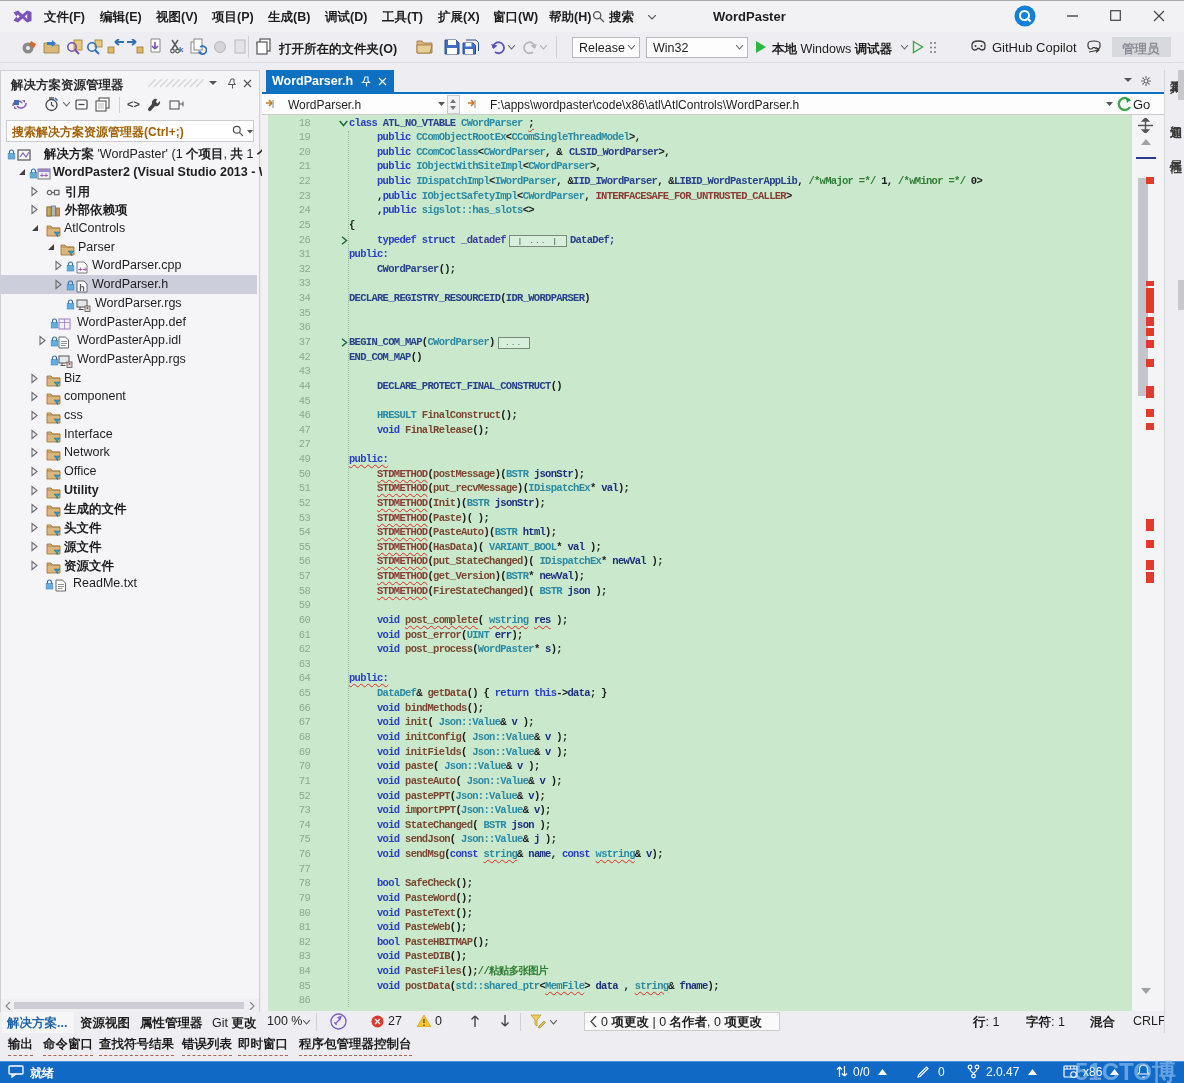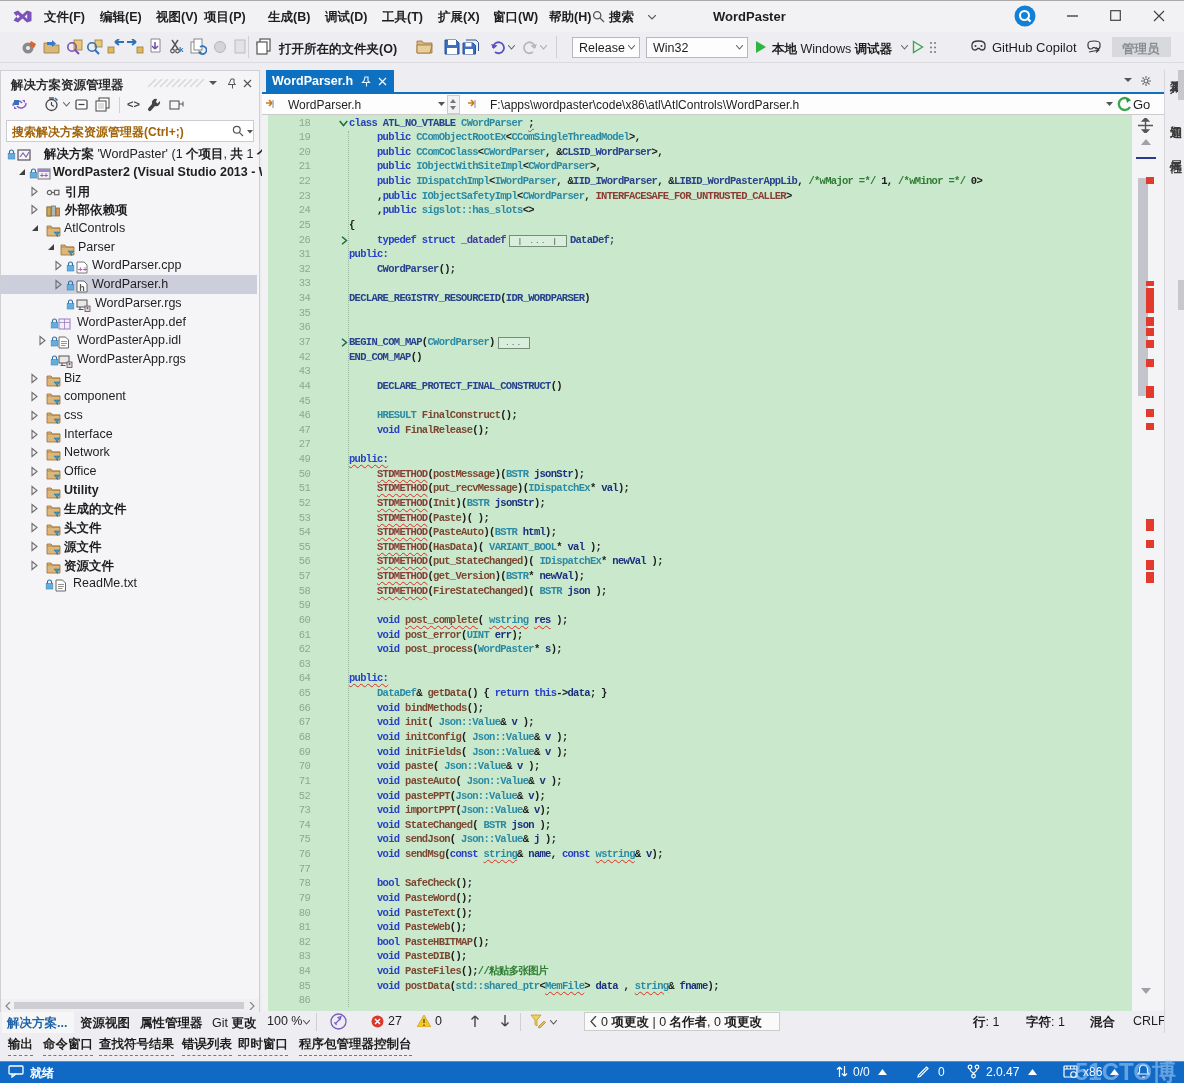--- a/index.html
+++ b/index.html
@@ -15,21 +15,21 @@
 </style></head><body>
 
 
 <div class="abs" style="left:0;top:0;width:1184px;height:32px;background:#f2f2f4;border-top:1px solid #aaa"></div>
 <svg class="ic" style="left:13px;top:10px" width="19" height="13" viewBox="0 0 19 13">
     <path d="M5 0.5 L9.5 4.5 L14 0.5 L18.5 2 V11 L14 12.5 L9.5 8.5 L5 12.5 L0.5 10.5 L3.5 6.5 L0.5 2.5 Z M4.8 4.6 L3.2 6.5 L4.8 8.4 L6.8 6.5 Z M14.2 4 L11.6 6.5 L14.2 9 Z" fill="#7b52ba"></path>
   </svg>
 <span class="menu" style="left:44px">文件(F)</span>
 <span class="menu" style="left:100px">编辑(E)</span>
 <span class="menu" style="left:156px">视图(V)</span>
-<span class="menu" style="left:204px">项目(P)</span>
+<span class="menu" style="left:212px">项目(P)</span>
 <span class="menu" style="left:268px">生成(B)</span>
 <span class="menu" style="left:325px">调试(D)</span>
 <span class="menu" style="left:382px">工具(T)</span>
 <span class="menu" style="left:438px">扩展(X)</span>
 <span class="menu" style="left:493px">窗口(W)</span>
 <span class="menu" style="left:549px">帮助(H)</span>
 <svg class="ic" style="left:592px;top:10px" width="13" height="13" viewBox="0 0 13 13">
     <circle cx="5.2" cy="5.2" r="3.6" fill="none" stroke="#555" stroke-width="1.3"></circle>
     <path d="M8 8 L12 12" stroke="#555" stroke-width="1.3"></path>
   </svg>
@@ -551,21 +551,21 @@
 <div class="abs" style="left:268px;top:115px;width:864px;height:896px;background:#c9e8cc"></div>
 <div class="abs" style="left:348px;top:131px;width:1px;height:876px;border-left:1px dotted #9ab89e"></div>
 <div class="ln" style="top:115.5px">18</div>
 <svg class="ic" style="left:339px;top:119.5px" width="9" height="7" viewBox="0 0 9 7">
     <path d="M0.7 1 L4.5 5.5 L8.3 1" fill="none" stroke="#1d6b40" stroke-width="1.5"></path>
   </svg>
 <div class="cl" style="top:115.5px"><span style="color:#2940c4;">class</span> <span style="color:#27418c;">ATL_NO_VTABLE</span> <span style="color:#2b8aa4;">CWordParser</span> <span style="color:#1c1c1c;text-decoration:underline wavy #e02b20 1px;text-underline-offset:2px;">;</span></div>
 <div class="ln" style="top:130.1px">19</div>
 <div class="cl" style="top:130.1px">&nbsp;&nbsp;&nbsp;&nbsp;&nbsp;<span style="color:#2940c4;">public</span> <span style="color:#2b8aa4;">CComObjectRootEx</span><span style="color:#1c1c1c;">&lt;</span><span style="color:#2b8aa4;">CComSingleThreadModel</span><span style="color:#1c1c1c;">&gt;,</span></div>
 <div class="ln" style="top:144.8px">20</div>
-<div class="cl" style="top:144.8px">&nbsp;&nbsp;&nbsp;&nbsp;&nbsp;<span style="color:#2940c4;">public</span> <span style="color:#2b8aa4;">CComCoClass</span><span style="color:#1c1c1c;">&lt;</span><span style="color:#2b8aa4;">CWordParser</span><span style="color:#1c1c1c;">, &amp;</span><span style="color:#27418c;">CLSID_WordParser</span><span style="color:#1c1c1c;">&gt;,</span></div>
+<div class="cl" style="top:144.8px">&nbsp;&nbsp;&nbsp;&nbsp;&nbsp;<span style="color:#2940c4;">public</span> <span style="color:#2b8aa4;">CComCoClass</span><span style="color:#1c1c1c;">&lt;</span><span style="color:#2b8aa4;">CWordParser</span><span style="color:#1c1c1c;">, &amp;</span><span style="color:#27418c;margin-left:7px;">CLSID_WordParser</span><span style="color:#1c1c1c;">&gt;,</span></div>
 <div class="ln" style="top:159.4px">21</div>
 <div class="cl" style="top:159.4px">&nbsp;&nbsp;&nbsp;&nbsp;&nbsp;<span style="color:#2940c4;">public</span> <span style="color:#2b8aa4;">IObjectWithSiteImpl</span><span style="color:#1c1c1c;">&lt;</span><span style="color:#2b8aa4;">CWordParser</span><span style="color:#1c1c1c;">&gt;,</span></div>
 <div class="ln" style="top:174.0px">22</div>
 <div class="cl" style="top:174.0px">&nbsp;&nbsp;&nbsp;&nbsp;&nbsp;<span style="color:#2940c4;">public</span> <span style="color:#2b8aa4;">IDispatchImpl</span><span style="color:#1c1c1c;">&lt;</span><span style="color:#2b8aa4;">IWordParser</span><span style="color:#1c1c1c;">, &amp;</span><span style="color:#27418c;">IID_IWordParser</span><span style="color:#1c1c1c;">, &amp;</span><span style="color:#27418c;">LIBID_WordPasterAppLib</span><span style="color:#1c1c1c;">,</span> <span style="color:#2e7d32;">/*wMajor =*/</span><span style="color:#1c1c1c;"> 1, </span><span style="color:#2e7d32;">/*wMinor =*/</span><span style="color:#1c1c1c;"> 0&gt;</span></div>
 <div class="ln" style="top:188.7px">23</div>
 <div class="cl" style="top:188.7px">&nbsp;&nbsp;&nbsp;&nbsp;&nbsp;<span style="color:#1c1c1c;">,</span><span style="color:#2940c4;">public</span> <span style="color:#2b8aa4;">IObjectSafetyImpl</span><span style="color:#1c1c1c;">&lt;</span><span style="color:#2b8aa4;">CWordParser</span><span style="color:#1c1c1c;">,</span> <span style="color:#8b3c34;">INTERFACESAFE_FOR_UNTRUSTED_CALLER</span><span style="color:#1c1c1c;">&gt;</span></div>
 <div class="ln" style="top:203.3px">24</div>
 <div class="cl" style="top:203.3px">&nbsp;&nbsp;&nbsp;&nbsp;&nbsp;<span style="color:#1c1c1c;">,</span><span style="color:#2940c4;">public</span> <span style="color:#2b8aa4;">sigslot::has_slots</span><span style="color:#1c1c1c;">&lt;&gt;</span></div>
 <div class="ln" style="top:217.9px">25</div>
 <div class="cl" style="top:217.9px"><span style="color:#1c1c1c;">{</span></div>

